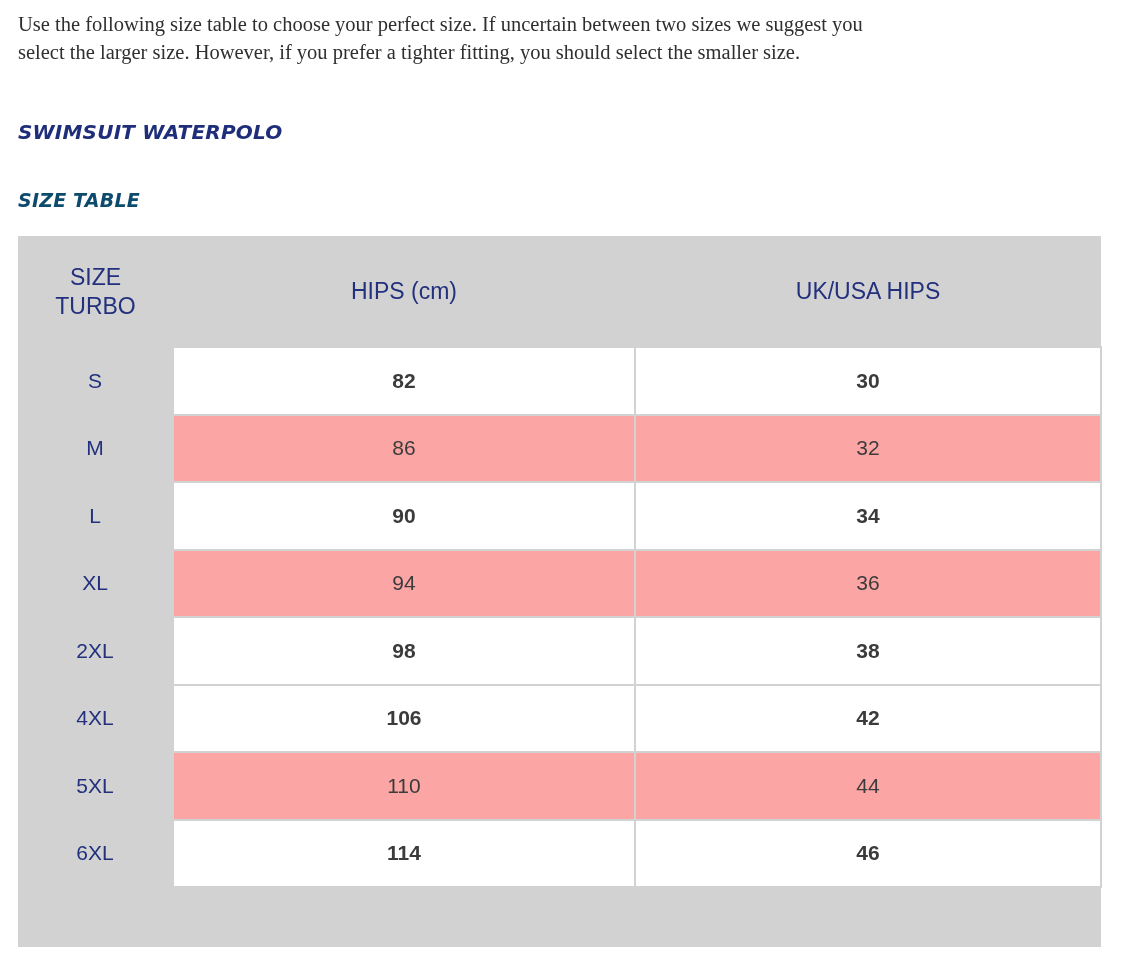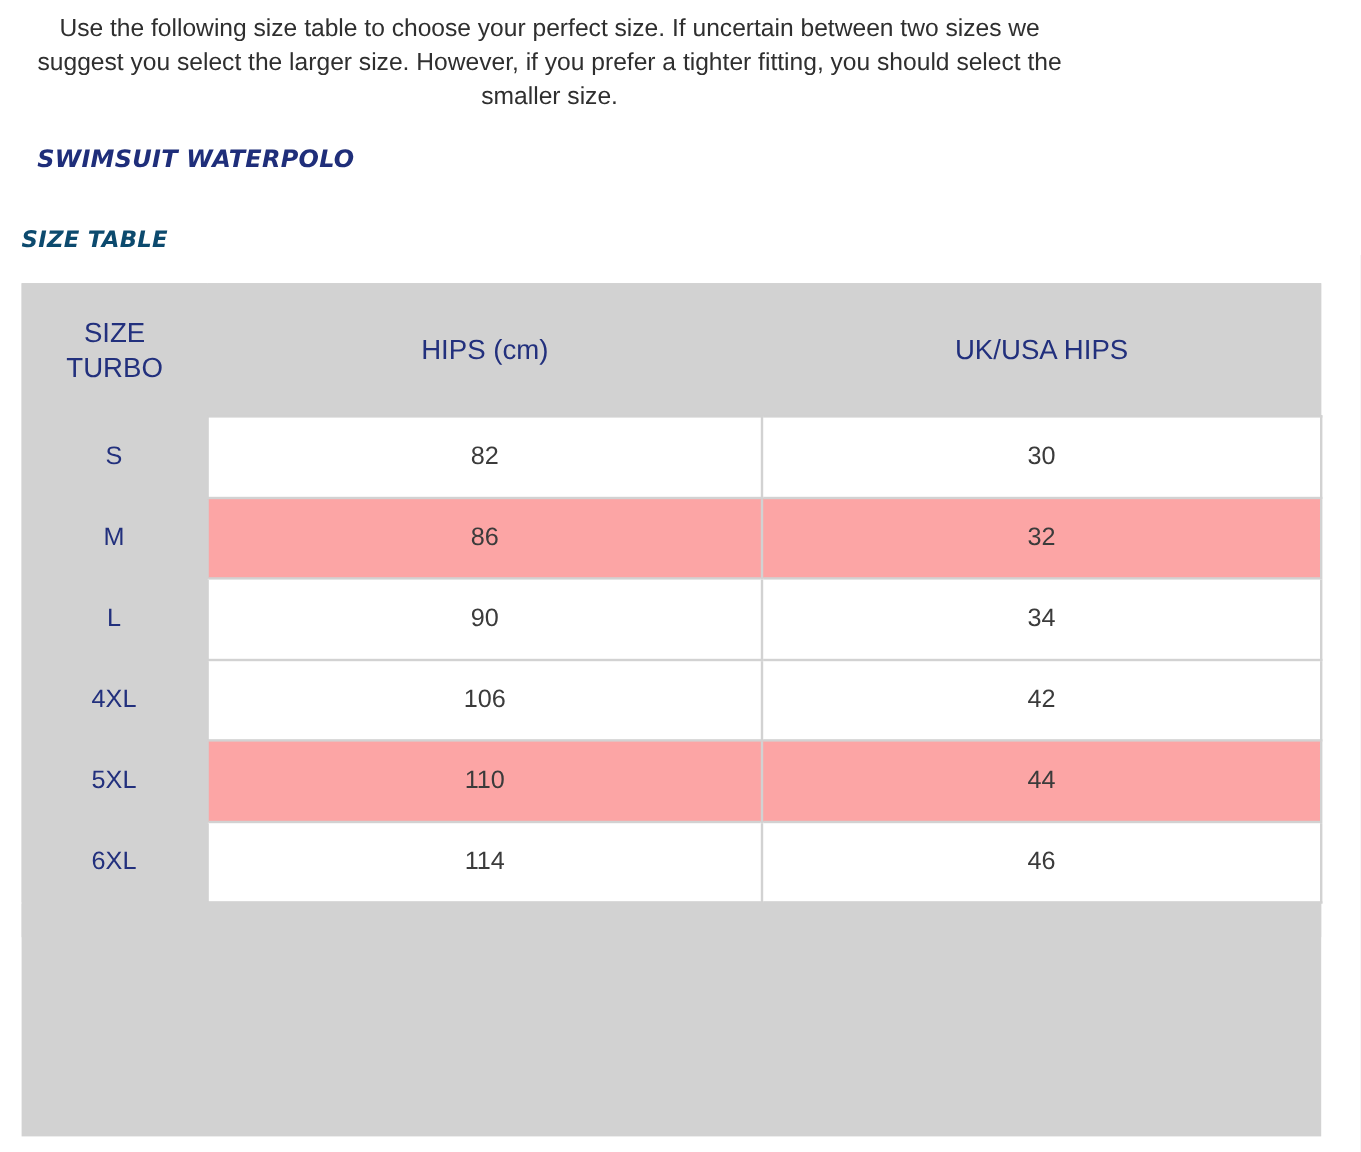--- a/index.html
+++ b/index.html
@@ -22,29 +22,28 @@
     padding: 0;
   }
   .intro {
     position: absolute;
     left: 18px;
     top: 10px;
     width: 880px;
     font-size: 20.5px;
     line-height: 1.38;
     color: #2f2f2f;
-    font-family: Liberation Sans, sans-serif;
-    text-align: center;
+    font-family: Liberation Serif, serif;
   }
   .intro p {
     margin: 0;
   }
   .product-title {
     position: absolute;
-    left: 31px;
+    left: 18px;
     top: 120px;
     font-size: 20px;
     font-weight: bold;
     font-style: italic;
     letter-spacing: 0.2px;
     color: #1f2e7a;
     font-family: "DejaVu Sans", sans-serif;
   }
   .table-heading {
     position: absolute;
@@ -113,20 +112,21 @@
   tbody tr.even td.data-cell {
     background: #fca5a5;
   }
   tbody td.data-cell {
     border-left: 2px solid #d2d2d2;
     border-right: 2px solid #d2d2d2;
   }
   tbody tr.odd td.data-cell {
     border-top: 2px solid #d2d2d2;
     border-bottom: 2px solid #d2d2d2;
+    font-weight: bold;
   }
   .bottom-pad {
     height: 28px;
     background: #d2d2d2;
   }
 </style>
 </head>
 <body>
 
 <div class="page">
@@ -169,20 +169,30 @@
         <tr class="even">
           <td class="size-cell">M</td>
           <td class="data-cell">86</td>
           <td class="data-cell">32</td>
         </tr>
         <tr class="odd">
           <td class="size-cell">L</td>
           <td class="data-cell">90</td>
           <td class="data-cell">34</td>
         </tr>
+        <tr class="even">
+          <td class="size-cell">XL</td>
+          <td class="data-cell">94</td>
+          <td class="data-cell">36</td>
+        </tr>
+        <tr class="odd">
+          <td class="size-cell">2XL</td>
+          <td class="data-cell">98</td>
+          <td class="data-cell">38</td>
+        </tr>
         <tr class="odd">
           <td class="size-cell">4XL</td>
           <td class="data-cell">106</td>
           <td class="data-cell">42</td>
         </tr>
         <tr class="even">
           <td class="size-cell">5XL</td>
           <td class="data-cell">110</td>
           <td class="data-cell">44</td>
         </tr>

